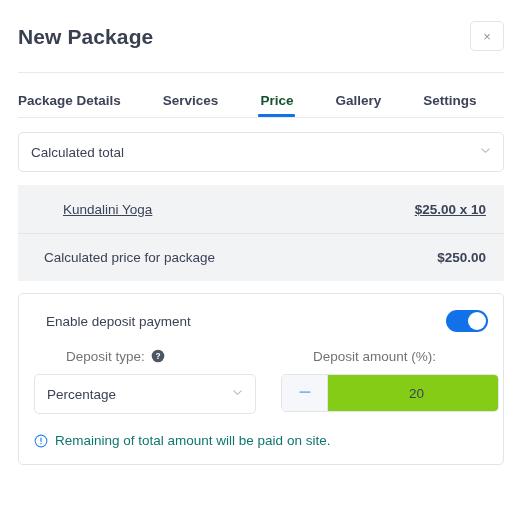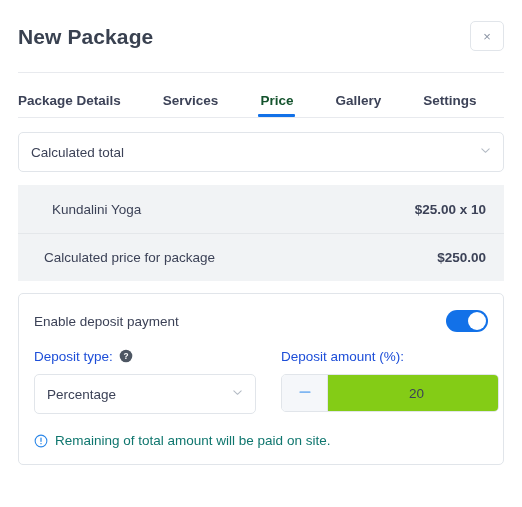--- a/index.html
+++ b/index.html
@@ -139,21 +139,22 @@
   .price-row {
     background: #f1f3f5;
     height: 48px;
     display: flex;
     align-items: center;
     justify-content: space-between;
     box-sizing: border-box;
     font-size: 13.5px;
   }
   .price-row.row-service {
-    padding: 0 18px 0 34px;
+    padding: 0 18px 0 45px;
+    text-decoration: underline;
   }
   .price-row.row-total {
     padding: 0 18px 0 26px;
     border-top: 1px solid #e4e7ea;
   }
   .price-row .label {
     color: #3c4257;
   }
   .price-row .amount {
     font-weight: 700;
@@ -171,20 +172,21 @@
   }
   .deposit-toggle-row {
     display: flex;
     align-items: center;
     justify-content: space-between;
     height: 22px;
   }
   .deposit-toggle-row .toggle-label {
     font-size: 13.5px;
     color: #3c4257;
+    margin-left: 12px;
   }
   .toggle {
     width: 42px;
     height: 22px;
     border-radius: 11px;
     background: #1271e8;
     position: relative;
     cursor: pointer;
     flex: none;
   }
@@ -206,25 +208,26 @@
     width: 222px;
     flex: none;
   }
   .field-col-right {
     margin-left: 25px;
     width: 218px;
     flex: none;
   }
   .field-label {
     font-size: 13.5px;
-    color: #1d4ed8;
+    color: #737373;
     display: flex;
     align-items: center;
     height: 18px;
     margin-bottom: 9px;
+    margin-left: 32px;
   }
   .help-icon {
     margin-left: 6px;
     display: inline-flex;
     align-items: center;
   }
 
   
   .stepper {
     display: flex;

